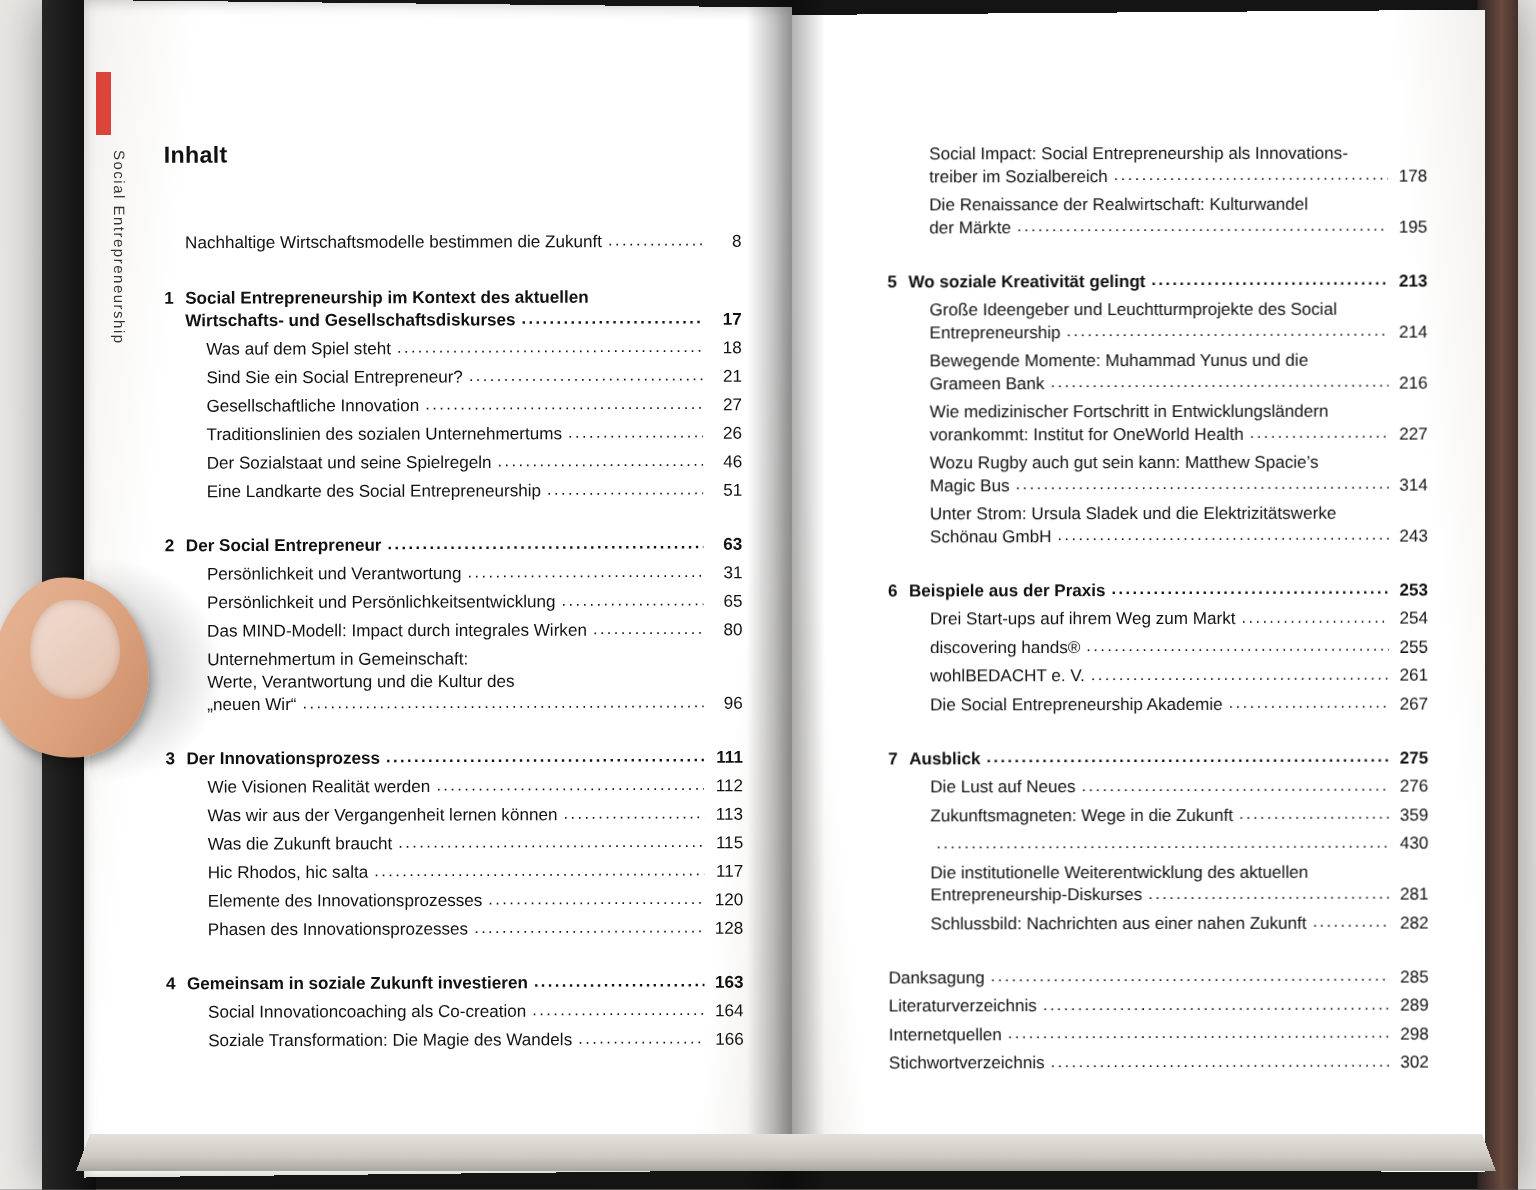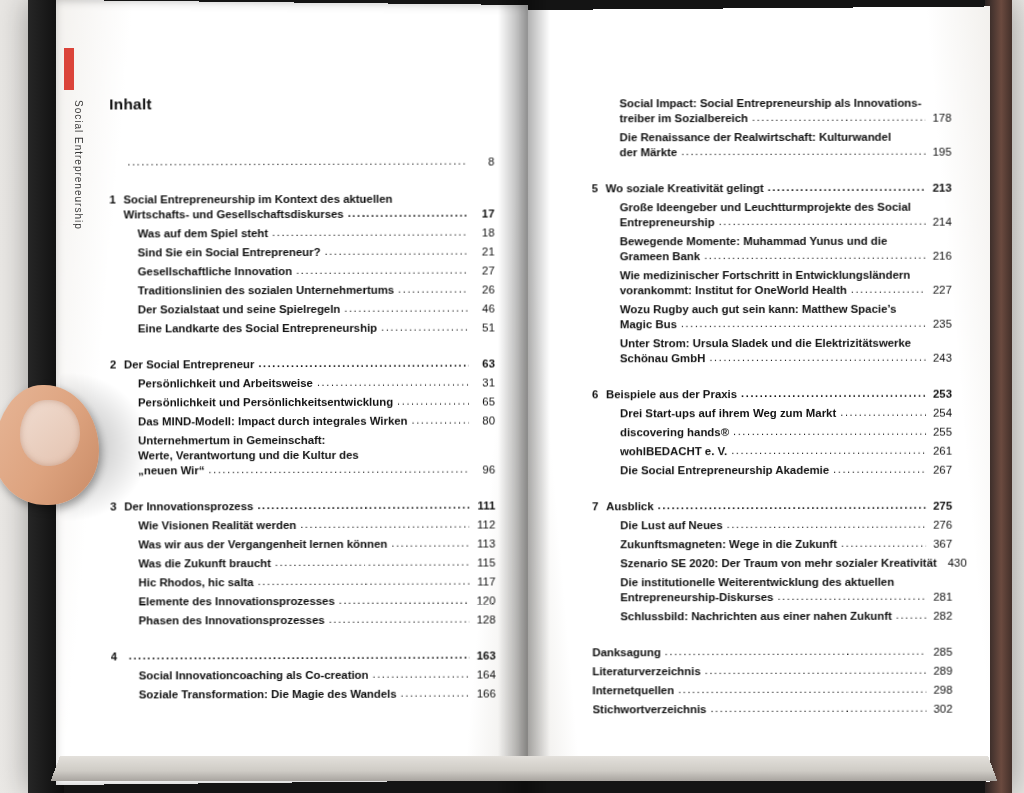--- a/index.html
+++ b/index.html
@@ -174,21 +174,20 @@
     margin-bottom: 4px;
     color: #111;
   }
   .row .num-col {
     width: 14px;
     flex: 0 0 14px;
     font-size: 11.4px;
   }
   .row .txt {
     white-space: nowrap;
-    font-weight: bold;
   }
   .row .dots {
     flex: 1 1 auto;
     overflow: hidden;
     white-space: nowrap;
     margin: 0 4px 0 4px;
     color: #111;
     font-size: 11px;
     letter-spacing: 1.6px;
     transform: translateY(-1px);
@@ -239,20 +238,21 @@
 
   <div id="thumb-shadow"></div>
   <div id="thumb"></div>
   <div id="thumbnail-plate"></div>
 
   <div class="toc" id="toc-left">
     <h1 class="title">Inhalt</h1>
     <div id="left-body">
         <div class="row ">
           <span class="num-col"></span>
+          <span class="txt">Nachhaltige Wirtschaftsmodelle bestimmen die Zukunft</span>
           <span class="dots">...................................................................................</span>
           <span class="page-no">8</span>
         </div>
         <div style="height: 18px;"></div>
         <div class="row multi lvl1">
           <div class="line1">
             <span class="num-col">1</span>
             <span class="txt">Social Entrepreneurship im Kontext des aktuellen</span>
           </div>
           <div class="line2">
@@ -300,21 +300,21 @@
         </div>
         <div style="height: 17px;"></div>
         <div class="row lvl1">
           <span class="num-col">2</span>
           <span class="txt">Der Social Entrepreneur</span>
           <span class="dots">...................................................................................</span>
           <span class="page-no">63</span>
         </div>
         <div class="row indent1">
           <span class="num-col"></span>
-          <span class="txt">Persönlichkeit und Arbeitsweise</span>
+          <span class="txt">Persönlichkeit und Verantwortung</span>
           <span class="dots">...................................................................................</span>
           <span class="page-no">31</span>
         </div>
         <div class="row indent1">
           <span class="num-col"></span>
           <span class="txt">Persönlichkeit und Persönlichkeitsentwicklung</span>
           <span class="dots">...................................................................................</span>
           <span class="page-no">65</span>
         </div>
         <div class="row indent1">
@@ -378,20 +378,21 @@
         </div>
         <div class="row indent1">
           <span class="num-col"></span>
           <span class="txt">Phasen des Innovationsprozesses</span>
           <span class="dots">...................................................................................</span>
           <span class="page-no">128</span>
         </div>
         <div style="height: 17px;"></div>
         <div class="row lvl1">
           <span class="num-col">4</span>
+          <span class="txt">Gemeinsam in soziale Zukunft investieren</span>
           <span class="dots">...................................................................................</span>
           <span class="page-no">163</span>
         </div>
         <div class="row indent1">
           <span class="num-col"></span>
           <span class="txt">Social Innovationcoaching als Co-creation</span>
           <span class="dots">...................................................................................</span>
           <span class="page-no">164</span>
         </div>
         <div class="row indent1">
@@ -474,21 +475,21 @@
         </div>
         <div class="row multi indent1">
           <div class="line1">
             <span class="num-col"></span>
             <span class="txt">Wozu Rugby auch gut sein kann: Matthew Spacie’s</span>
           </div>
           <div class="line2">
             <span class="num-col"></span>
             <span class="txt">Magic Bus</span>
             <span class="dots">...................................................................................</span>
-            <span class="page-no">235</span>
+            <span class="page-no">314</span>
           </div>
         </div>
         <div class="row multi indent1">
           <div class="line1">
             <span class="num-col"></span>
             <span class="txt">Unter Strom: Ursula Sladek und die Elektrizitätswerke</span>
           </div>
           <div class="line2">
             <span class="num-col"></span>
             <span class="txt">Schönau GmbH</span>
@@ -537,25 +538,24 @@
         <div class="row indent1">
           <span class="num-col"></span>
           <span class="txt">Die Lust auf Neues</span>
           <span class="dots">...................................................................................</span>
           <span class="page-no">276</span>
         </div>
         <div class="row indent1">
           <span class="num-col"></span>
           <span class="txt">Zukunftsmagneten: Wege in die Zukunft</span>
           <span class="dots">...................................................................................</span>
-          <span class="page-no">367</span>
-        </div>
-        <div class="row indent1">
-          <span class="num-col"></span>
-          <span class="txt">Szenario SE 2020: Der Traum von mehr sozialer Kreativität</span>
+          <span class="page-no">359</span>
+        </div>
+        <div class="row indent1">
+          <span class="num-col"></span>
           <span class="dots">...................................................................................</span>
           <span class="page-no">430</span>
         </div>
         <div class="row multi indent1">
           <div class="line1">
             <span class="num-col"></span>
             <span class="txt">Die institutionelle Weiterentwicklung des aktuellen</span>
           </div>
           <div class="line2">
             <span class="num-col"></span>

